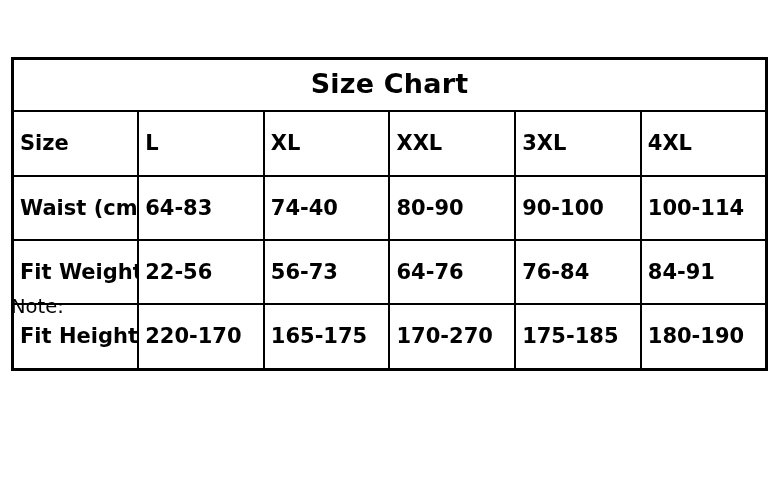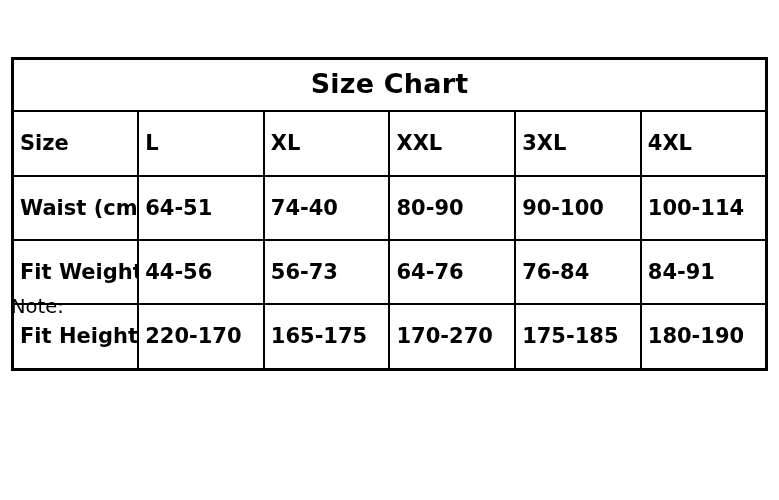--- a/index.html
+++ b/index.html
@@ -92,29 +92,29 @@
         <tr>
           <td class="label-cell">Size</td>
           <td class="data-cell">L</td>
           <td class="data-cell">XL</td>
           <td class="data-cell">XXL</td>
           <td class="data-cell">3XL</td>
           <td class="data-cell">4XL</td>
         </tr>
         <tr>
           <td class="label-cell">Waist (cm)</td>
-          <td class="data-cell">64-51</td>
+          <td class="data-cell">64-83</td>
           <td class="data-cell">74-40</td>
           <td class="data-cell">80-90</td>
           <td class="data-cell">90-100</td>
           <td class="data-cell">100-114</td>
         </tr>
         <tr>
           <td class="label-cell">Fit Weight (kg)</td>
-          <td class="data-cell">44-56</td>
+          <td class="data-cell">22-56</td>
           <td class="data-cell">56-73</td>
           <td class="data-cell">64-76</td>
           <td class="data-cell">76-84</td>
           <td class="data-cell">84-91</td>
         </tr>
         <tr>
           <td class="label-cell">Fit Height (cm)</td>
           <td class="data-cell">220-170</td>
           <td class="data-cell">165-175</td>
           <td class="data-cell">170-270</td>

